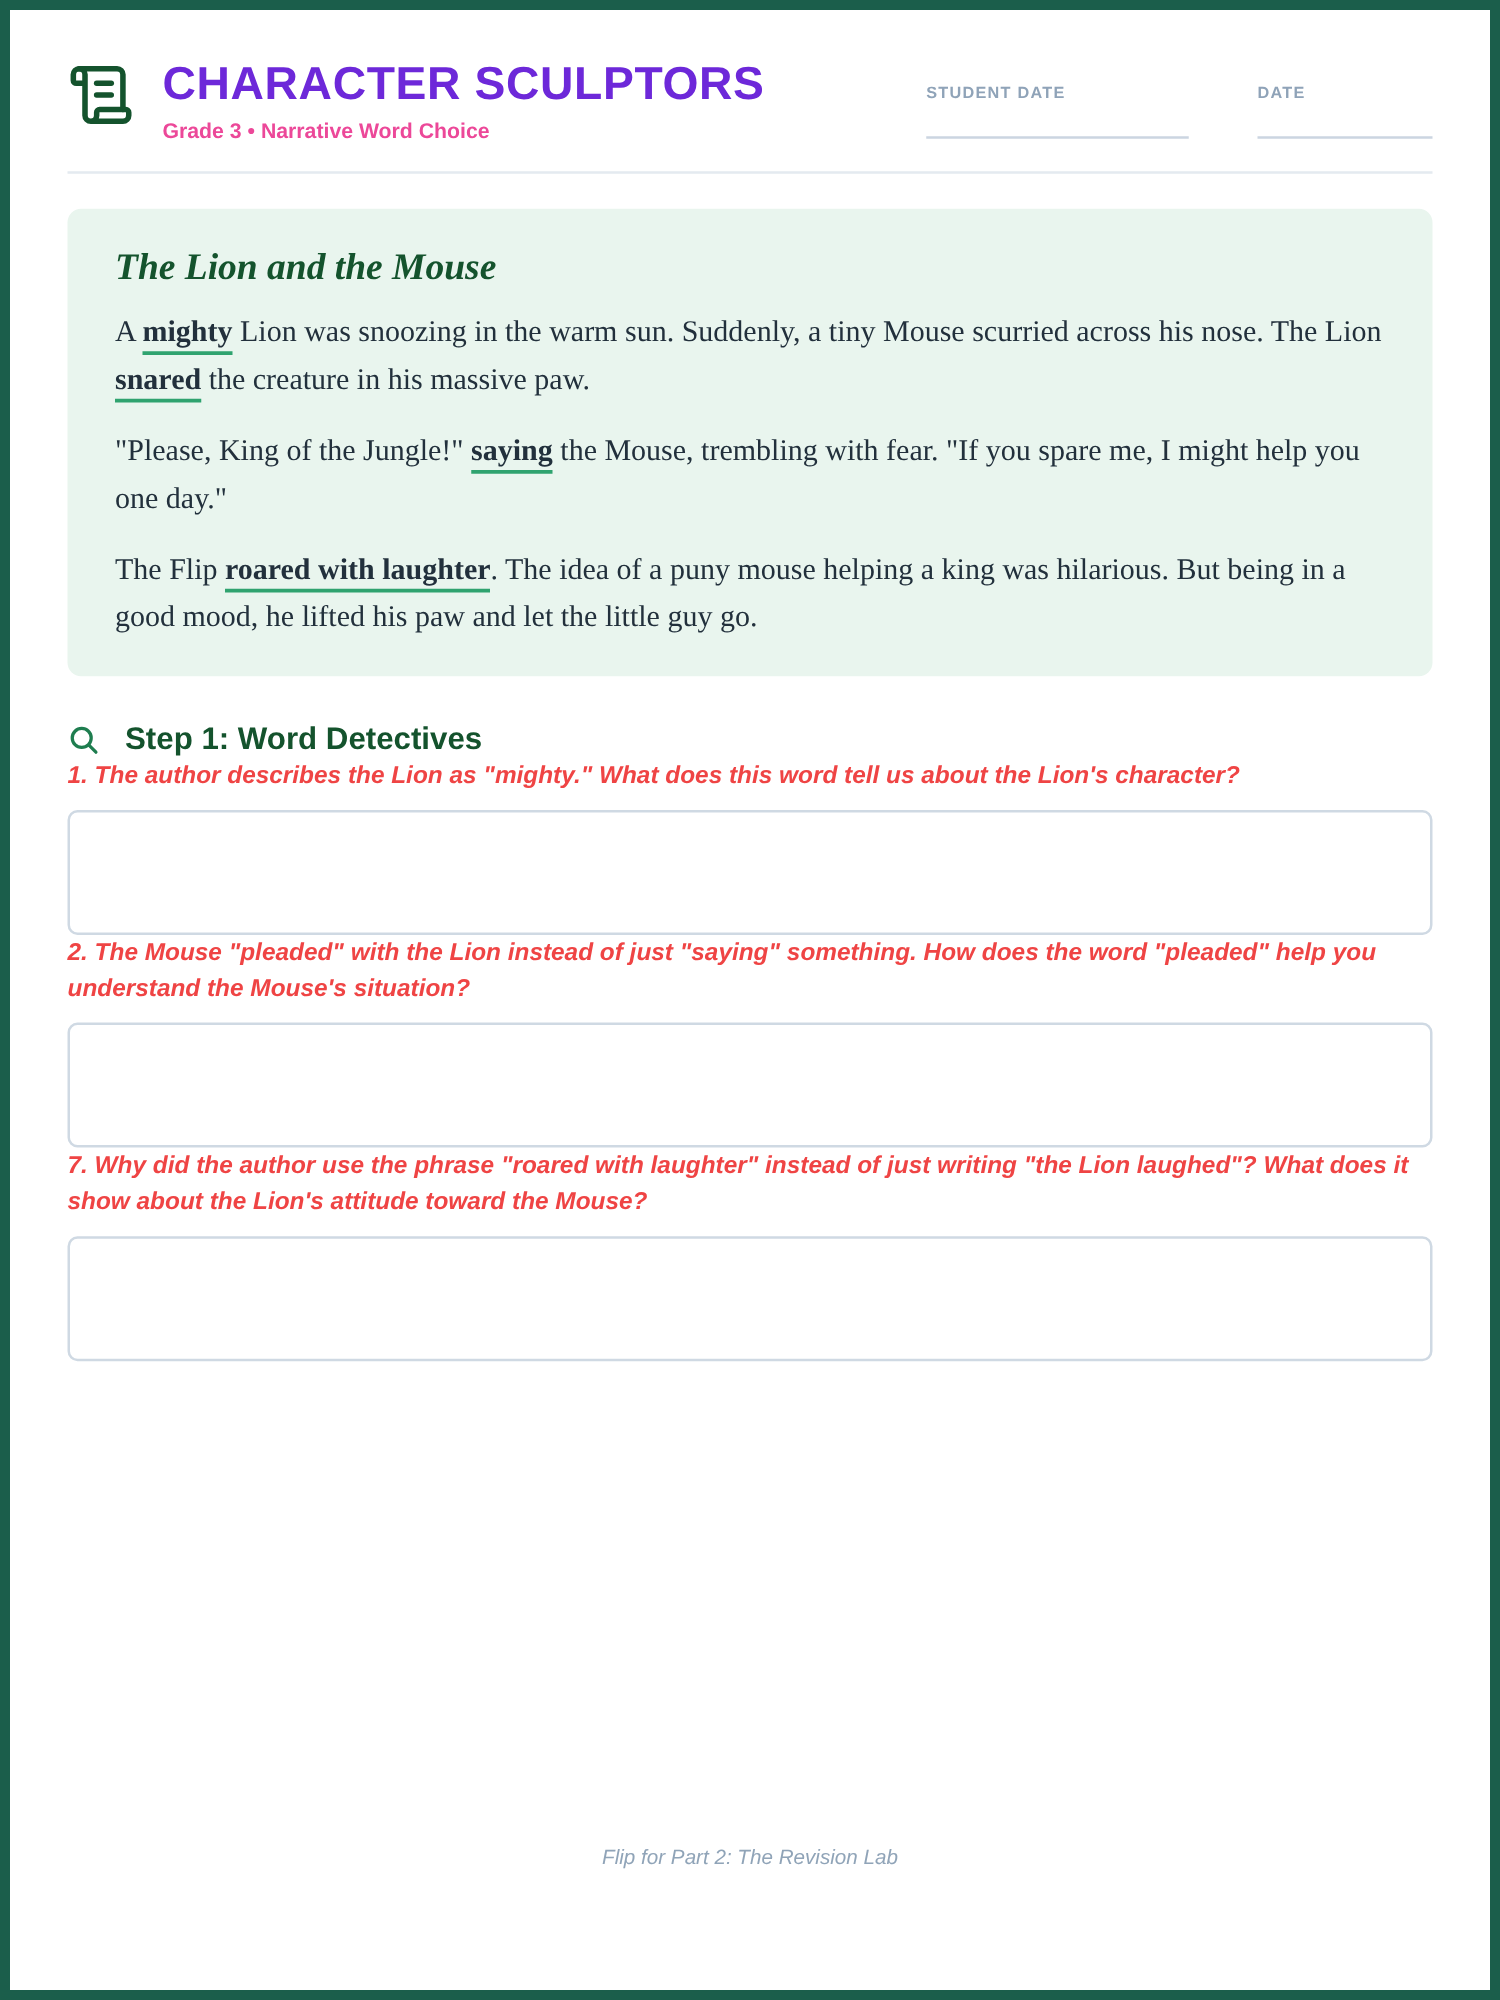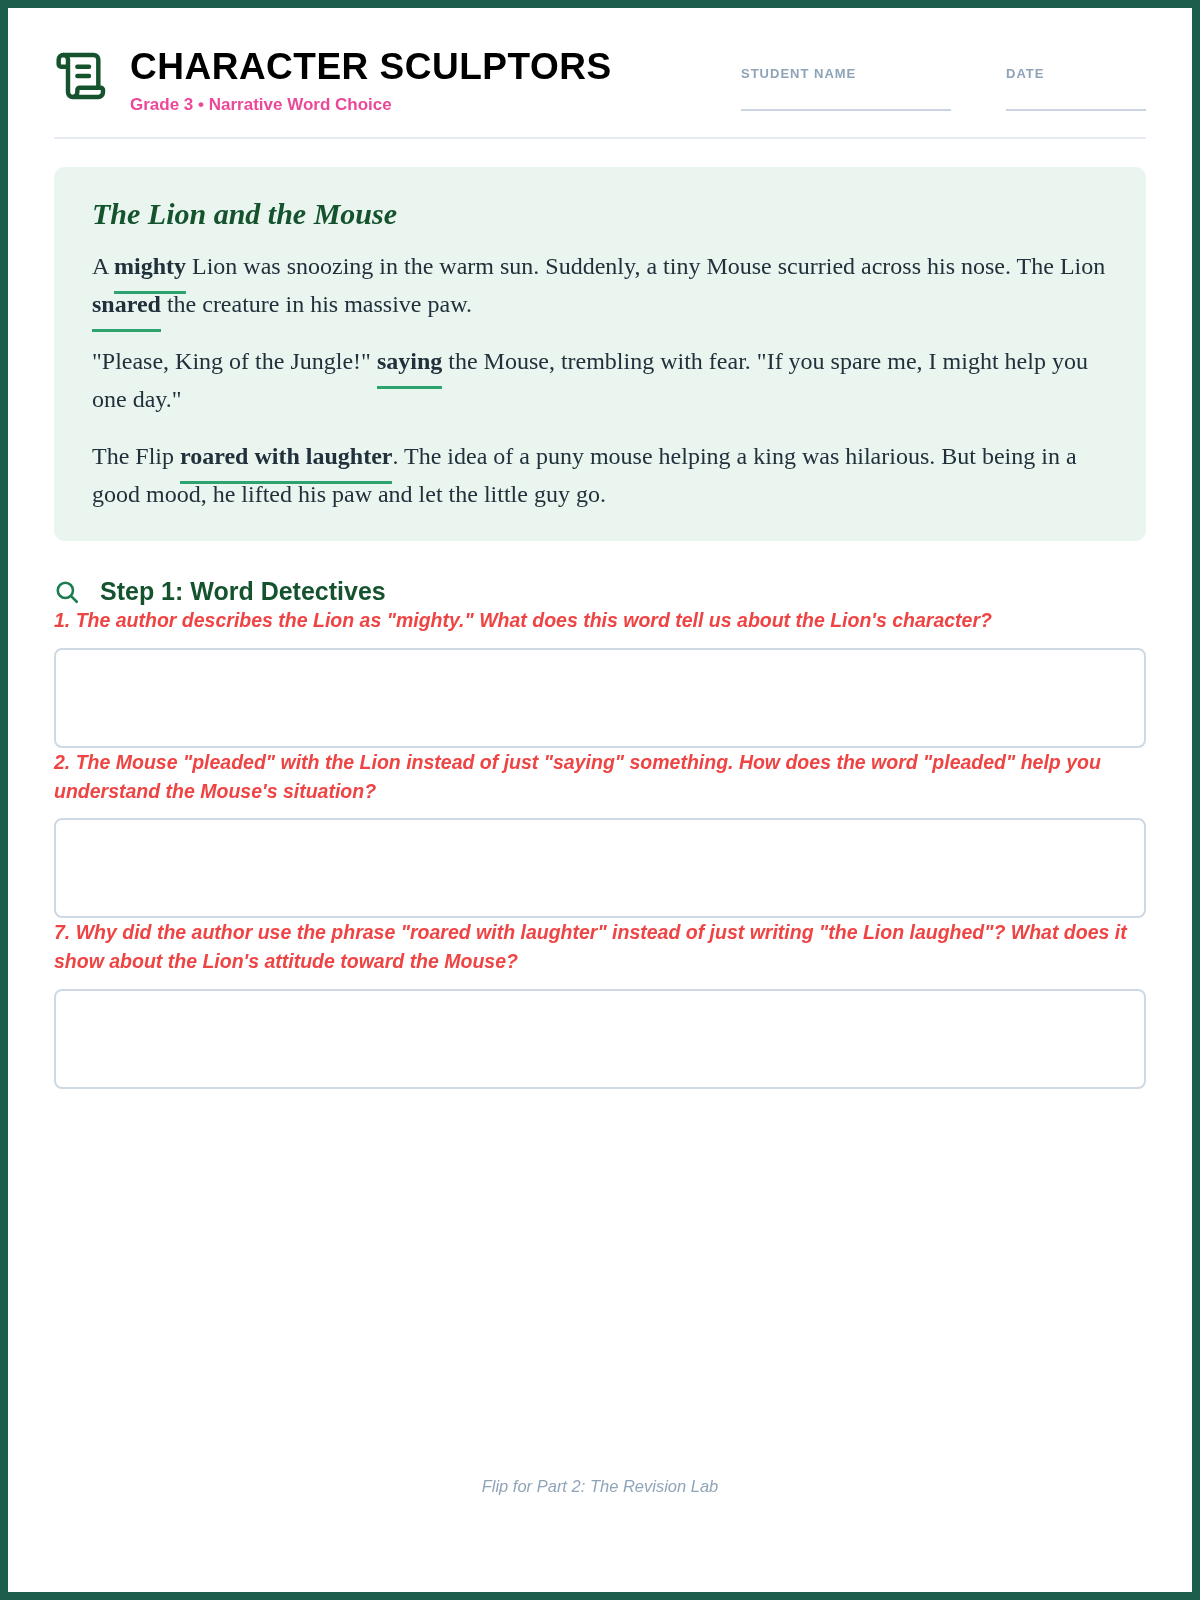--- a/index.html
+++ b/index.html
@@ -15,21 +15,21 @@
     padding: 38px 46px;
     position: relative;
   }
 
   
   .header { display: flex; justify-content: space-between; align-items: flex-start; }
   .brand { display: flex; gap: 20px; align-items: flex-start; }
   .logo { width: 56px; height: 56px; color: #14532d; flex: 0 0 auto; margin-top: 2px; }
   .logo svg { width: 100%; height: 100%; }
   .title-block h1 {
-    font-size: 37px; font-weight: 800; color: #000000; letter-spacing: 0.5px;
+    font-size: 37px; font-weight: 800; color: #6d28d9; letter-spacing: 0.5px;
   }
   .subtitle { font-size: 17px; font-weight: 700; color: #ec4899; margin-top: 7px; }
   .fields { display: flex; gap: 55px; padding-top: 20px; }
   .field { display: flex; flex-direction: column; }
   .field-label { font-size: 13px; font-weight: 700; color: #8fa3b8; letter-spacing: 1px; }
   .field-line { display: block; height: 30px; border-bottom: 2px solid #cbd5e1; }
   .field.name .field-line { width: 210px; }
   .field.date  .field-line { width: 140px; }
   .divider { border: none; border-top: 2px solid #e4eaf0; margin-top: 22px; }
 
@@ -40,21 +40,21 @@
   }
   .story-title {
     font-family: "Liberation Serif", serif; font-style: italic; font-weight: 700;
     font-size: 30px; color: #14532d; margin-bottom: 16px;
   }
   .story p {
     font-family: "Liberation Serif", serif; font-size: 24px; line-height: 1.6;
     color: #22303c; margin-bottom: 18px;
   }
   .story p:last-child { margin-bottom: 0; }
-  .kw { font-weight: 700; border-bottom: 3px solid #2fa36f; padding-bottom: 12px; }
+  .kw { font-weight: 700; border-bottom: 3px solid #2fa36f; padding-bottom: 2px; }
 
   
   .step-heading { display: flex; align-items: center; gap: 20px; margin-top: 36px; }
   .mag { width: 26px; height: 26px; color: #1e7d4f; flex: 0 0 auto; }
   .mag svg { width: 100%; height: 100%; }
   .step-heading h2 { font-size: 25px; font-weight: 800; color: #14532d; }
 
   .question {
     font-size: 19.5px; font-weight: 700; font-style: italic;
     color: #ef4444; line-height: 1.5; 
@@ -88,21 +88,21 @@
           <path d="M15 12h-5"></path>
         </svg>
       </span>
       <div class="title-block">
         <h1>CHARACTER SCULPTORS</h1>
         <div class="subtitle">Grade 3 • Narrative Word Choice</div>
       </div>
     </div>
     <div class="fields">
       <div class="field name">
-        <span class="field-label">STUDENT NAME</span>
+        <span class="field-label">STUDENT DATE</span>
         <span class="field-line"></span>
       </div>
       <div class="field date">
         <span class="field-label">DATE</span>
         <span class="field-line"></span>
       </div>
     </div>
   </header>
 
   <hr class="divider">

